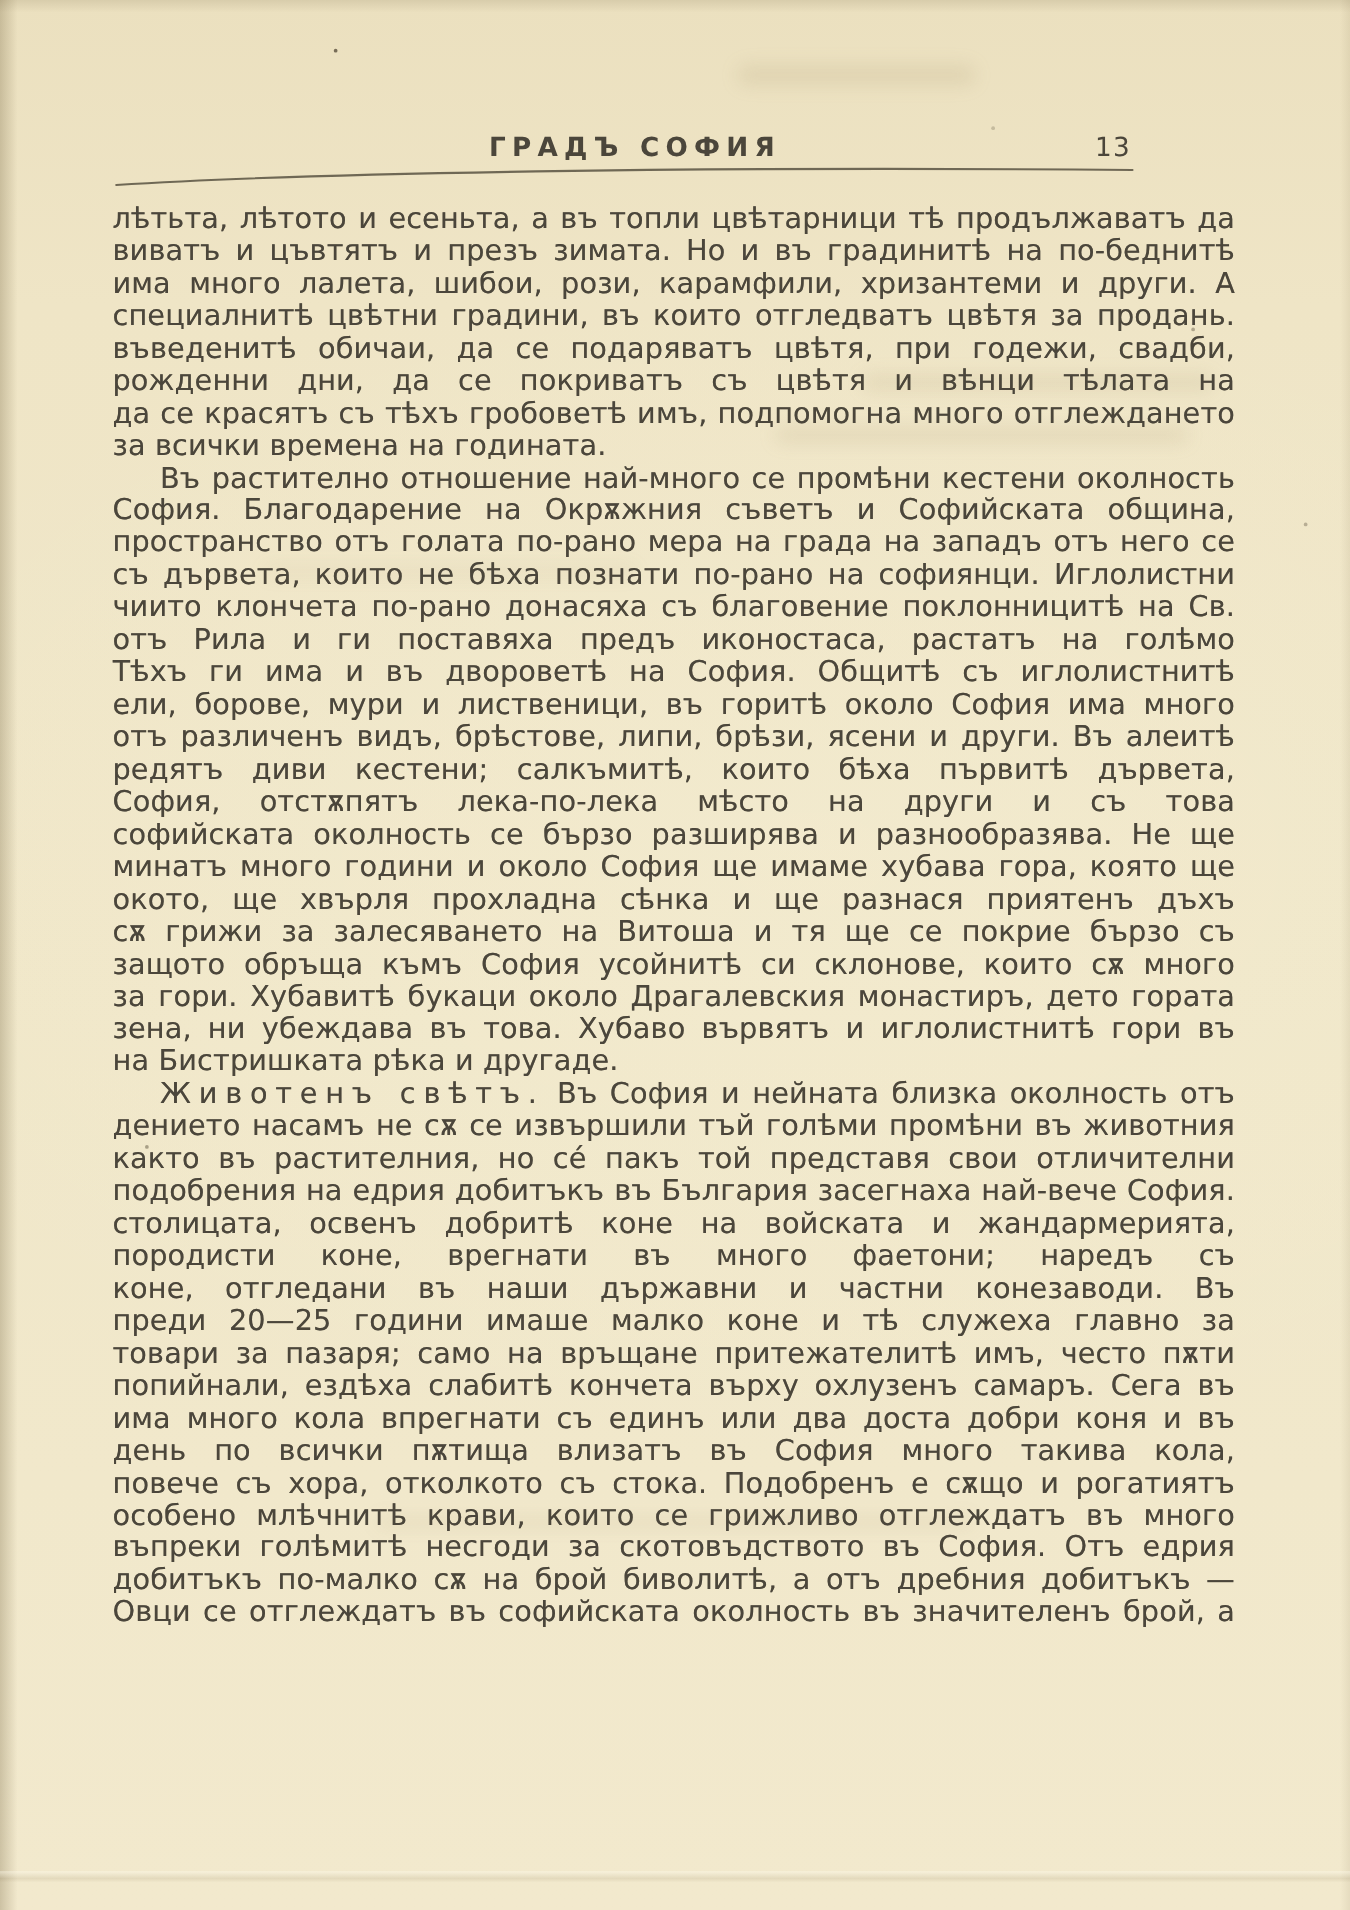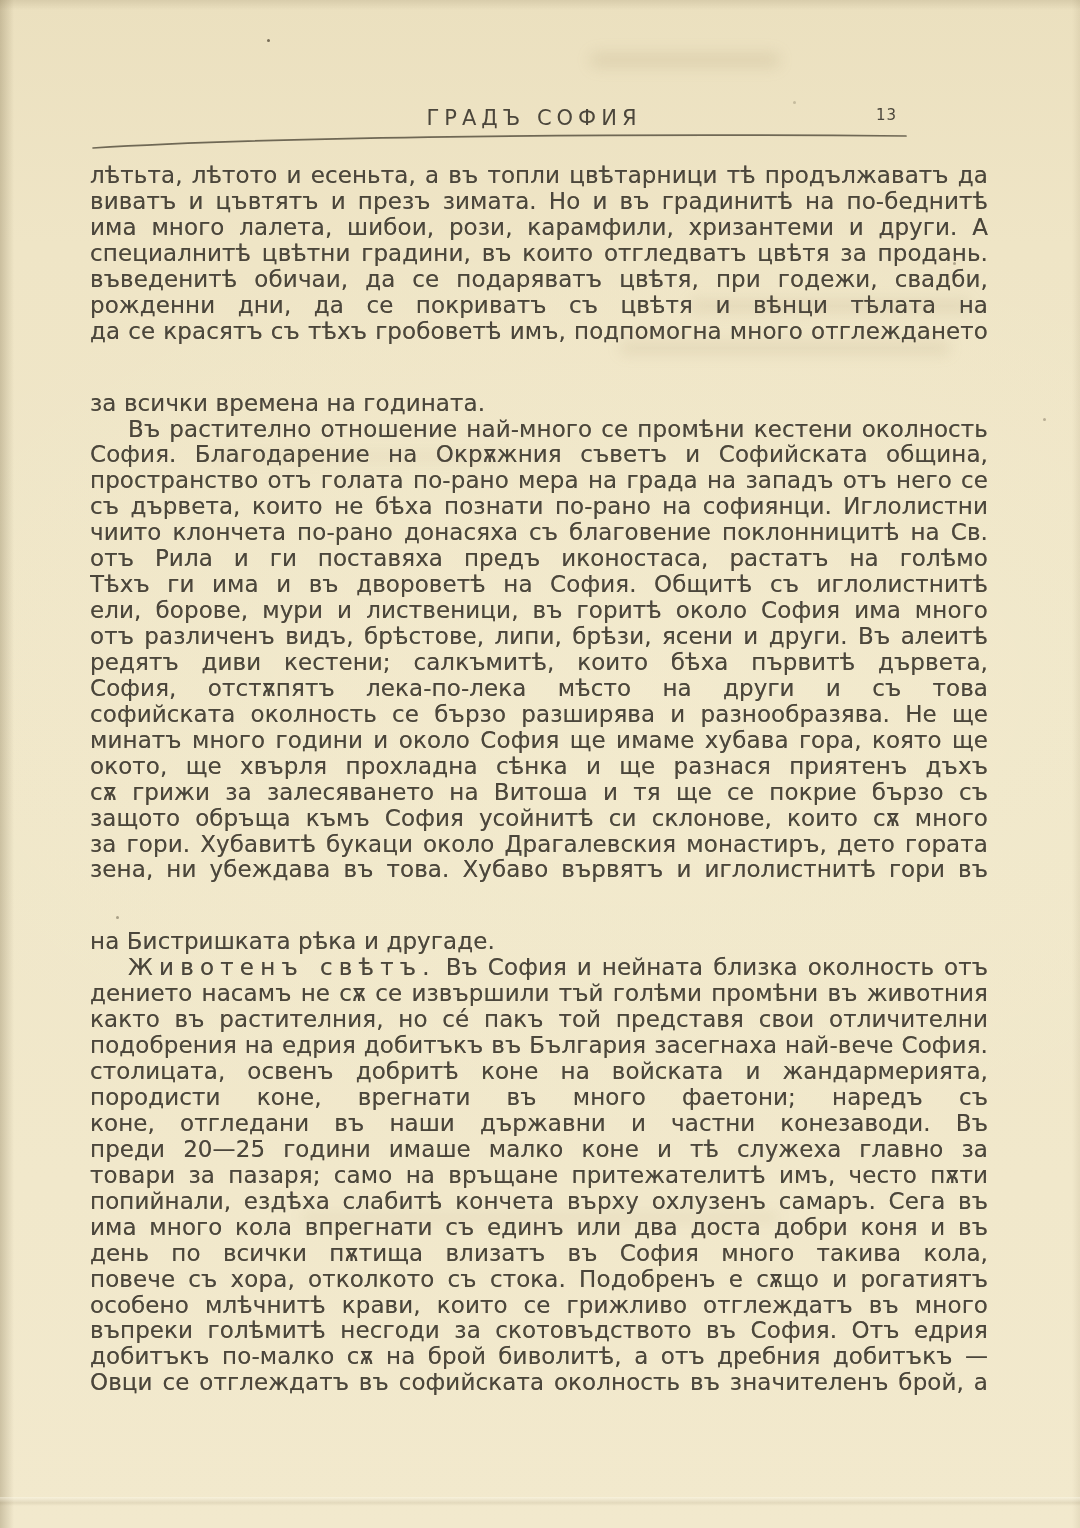--- a/index.html
+++ b/index.html
@@ -73,32 +73,33 @@
       953px 262px 0 0 rgba(80,70,52,0.40),
       1043px 418px 0 0 rgba(80,70,52,0.35),
       116px 916px 0 0 rgba(80,70,52,0.45),
       793px 101px 0 0 rgba(80,70,52,0.25);
     pointer-events: none;
   }
 
   .header-title {
     position: absolute;
     top: 106px;
-    left: 534px;
+    left: 508px;
     transform: translateX(-50%);
     font-size: 21px;
     letter-spacing: 5px;
     white-space: nowrap;
     color: var(--ink, #4b463b);
+    font-weight: bold;
   }
   .page-number {
     position: absolute;
     top: 106px;
     left: 876px;
-    font-size: 15px;
+    font-size: 21px;
     letter-spacing: 1px;
     color: var(--ink, #4b463b);
   }
   .rule {
     position: absolute;
     left: 0; top: 0;
     pointer-events: none;
   }
 
   .text-block {
@@ -112,21 +113,21 @@
     line-height: 25.95px;
     font-size: 23px;
     letter-spacing: 0.1px;
     color: var(--ink, #4b463b);
     text-shadow: 0 0 0.4px rgba(75,70,59,0.55);
     text-align: justify;
     text-align-last: justify;
     overflow: hidden;
     white-space: normal;
   }
-  .line.flush-left { text-align-last: left; margin-top: 46px; }
+  .line.flush-left { text-align-last: left; }
   .line.indent { padding-left: 38px; }
   .lead { letter-spacing: 0.27em; }
 </style>
 </head>
 <body>
 
 <div class="scan">
   <div class="edge-left"></div>
   <div class="edge-top"></div>
   <div class="edge-right"></div>

